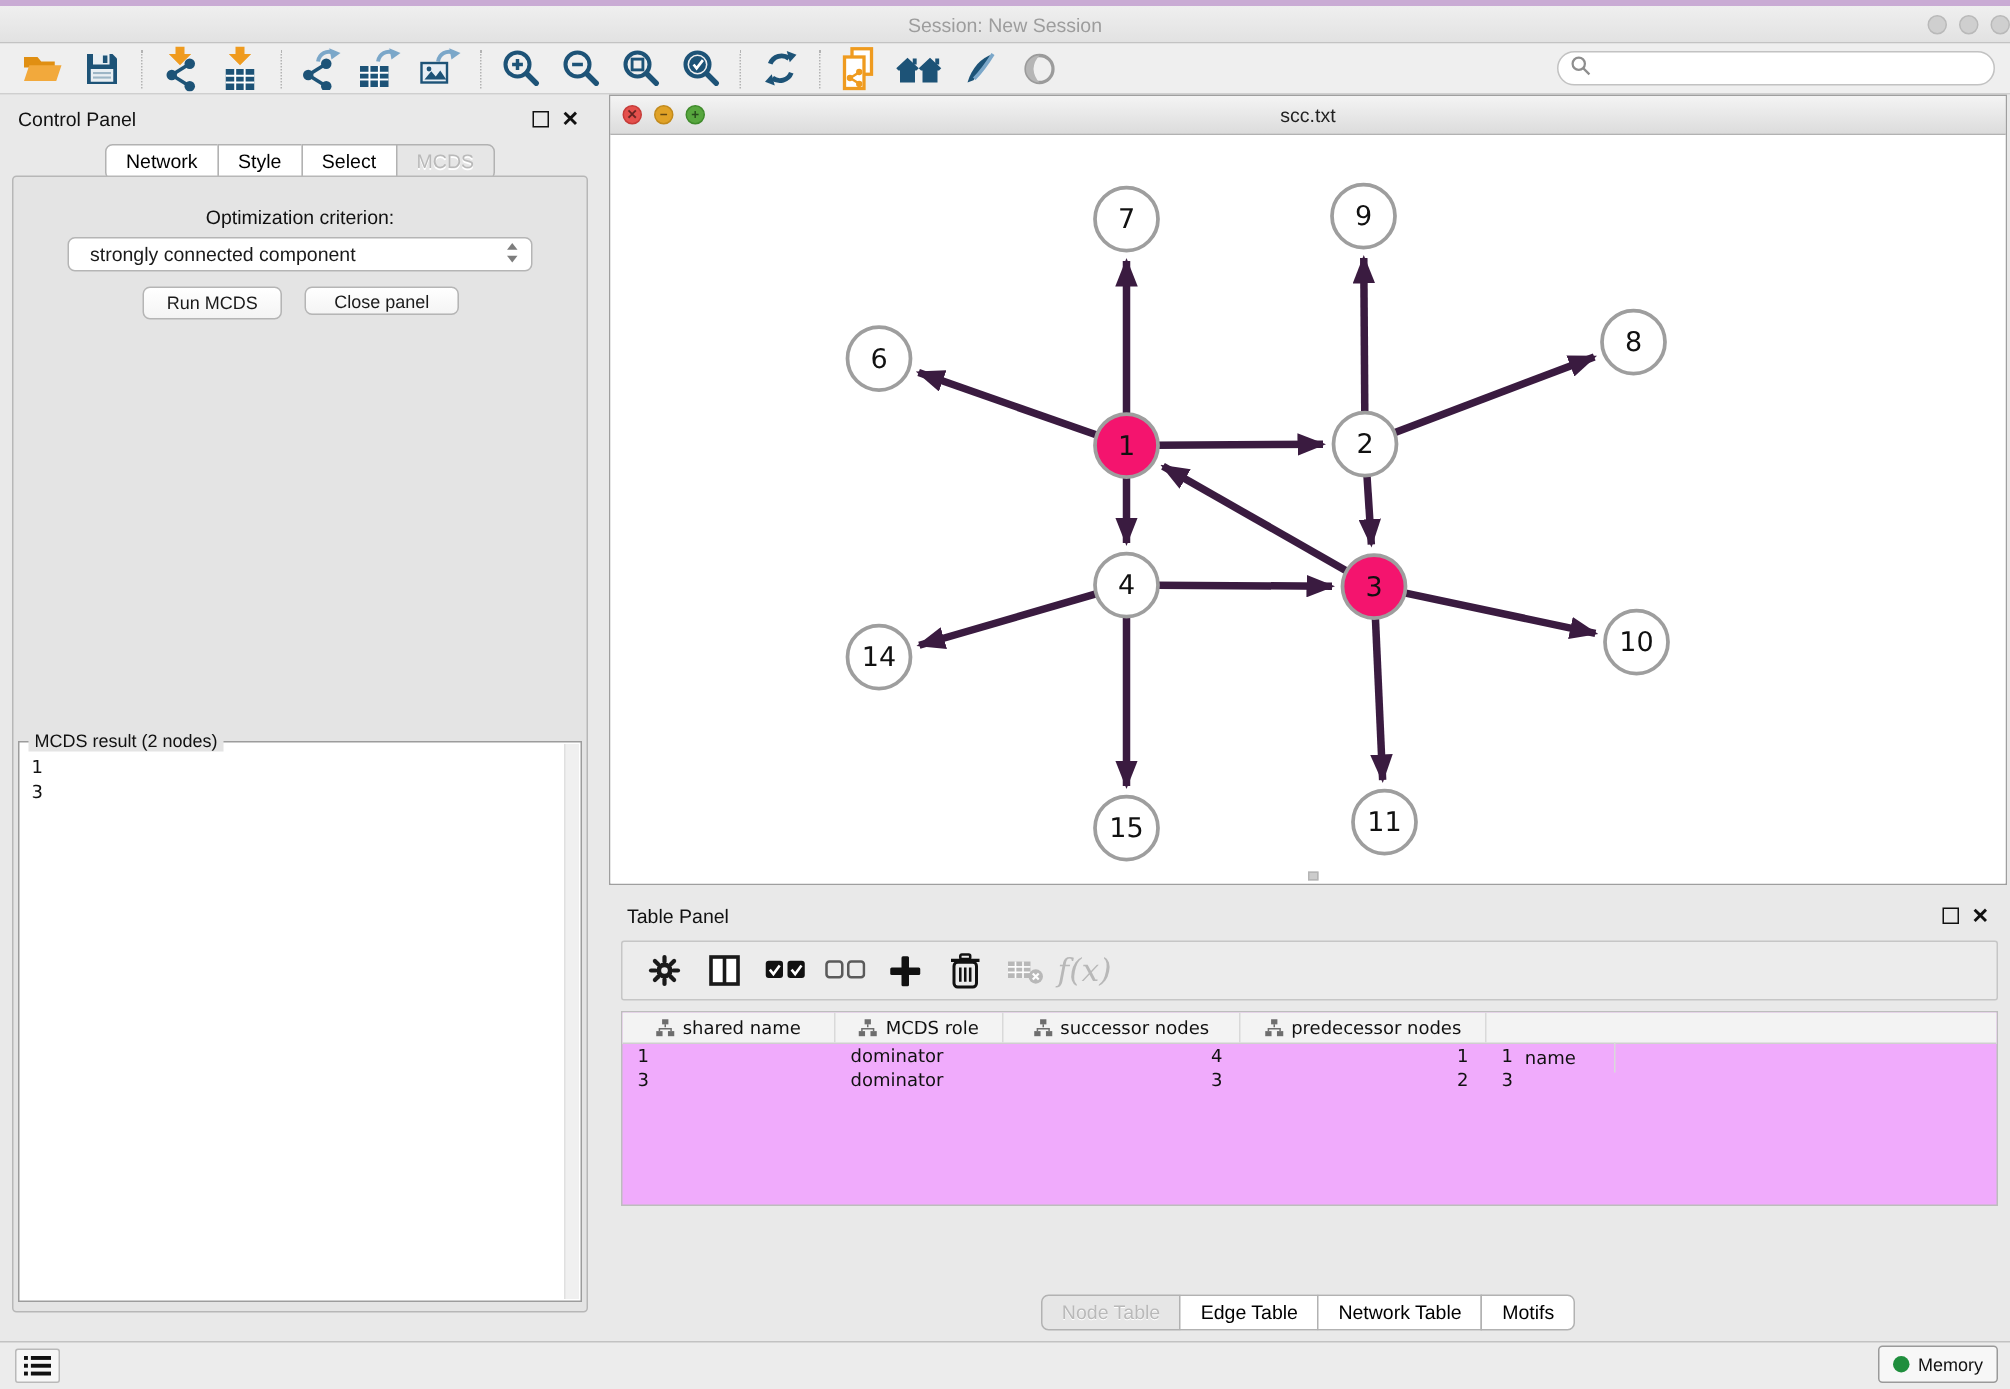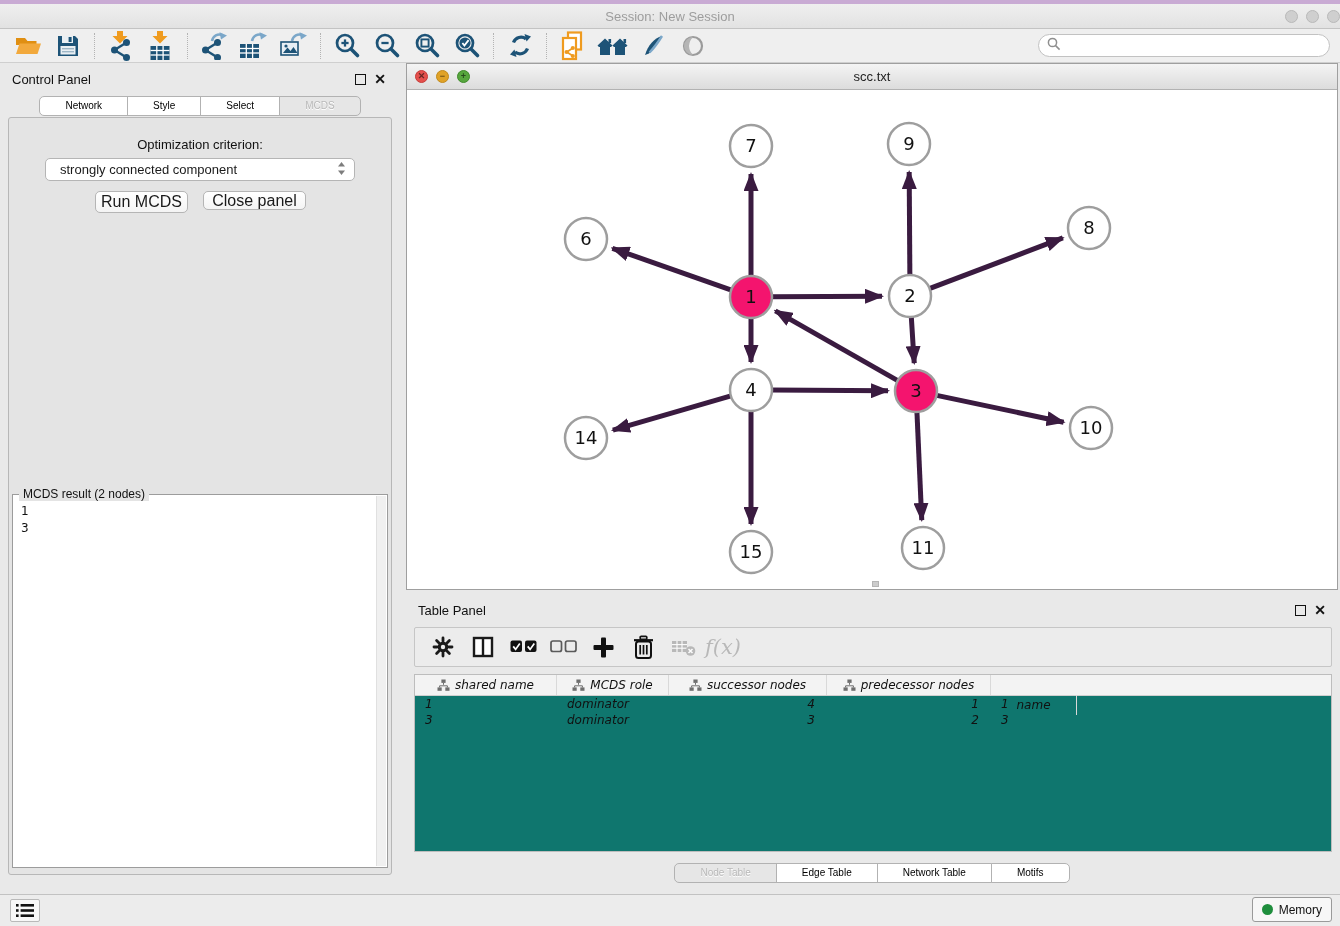--- a/index.html
+++ b/index.html
@@ -45,41 +45,41 @@
   #cp-header { left:0; top:63px; width:400px; height:32px; display:flex; align-items:center; }
   #cp-title { margin-left:12px; font-size:13px; color:#111; }
   .panel-icons { margin-left:auto; display:flex; align-items:center; gap:8px; margin-right:14px; }
   .float-icon { width:11px; height:11px; border:1.6px solid #111; display:inline-block; }
   .close-icon { font-size:14px; font-weight:bold; color:#111; line-height:1; }
 
   .tabs-row { display:flex; justify-content:center; }
   #cp-tabs { left:0; top:96px; width:400px; }
   .tab {
     border:1px solid #b2b2b2; background:#fff; color:#000;
-    padding:3px 25px; font-size:10px; margin-left:-1px; position:relative; cursor:default;
+    padding:3px 13px; font-size:13px; margin-left:-1px; position:relative; cursor:default;
     line-height:1.2; white-space:nowrap;
   }
   .tab:first-child { border-radius:5px 0 0 5px; margin-left:0; }
   .tab:last-child { border-radius:0 5px 5px 0; }
   .tab.active { background:#e6e6e6; color:#b9b9b9; text-shadow:0 1px 0 #fff; }
 
   #cp-content {
     left:8px; top:117px; width:384px; height:758px;
     background:#e4e4e4; border:1px solid #b7b7b7; border-radius:3px;
   }
   #opt-label { left:0; top:137px; width:400px; text-align:center; font-size:13px; color:#111; }
   #criterion-select {
     left:45px; top:158px; width:310px; height:23px; background:#fff;
     border:1px solid #b5b5b5; border-radius:5px; display:flex; align-items:center;
     padding:0 8px 0 14px; font-size:13px;
   }
   #criterion-select .stepper { margin-left:auto; }
   .btn {
     background:linear-gradient(#ffffff,#f4f4f4); border:1px solid #b5b5b5; border-radius:5px;
-    font-size:16px; display:flex; align-items:center; justify-content:center; cursor:default;
+    font-size:12px; display:flex; align-items:center; justify-content:center; cursor:default;
   }
   #run-mcds { left:95px; top:191px; width:93px; height:22px; }
   #close-panel { left:203px; top:191px; width:103px; height:19px; }
 
   #mcds-groupbox {
     left:12px; top:494px; width:376px; height:374px;
     background:#fff; border:1px solid #9c9c9c;
   }
   #mcds-group-label {
     position:absolute; top:-8px; left:6px; background:#e4e4e4; padding:0 4px;
@@ -105,22 +105,22 @@
   #tp-header { left:404px; top:596px; width:936px; height:28px; display:flex; align-items:center; }
   #tp-title { margin-left:14px; font-size:13px; color:#111; }
   #tp-toolbar {
     left:414px; top:627px; width:918px; height:40px; background:#ececec;
     border:1px solid #c6c6c6; border-radius:2px; display:flex; align-items:center;
     padding-left:10px; gap:4px;
   }
   .tp-tool { width:36px; height:32px; display:flex; align-items:center; justify-content:center; cursor:default; }
   .tp-tool.disabled { opacity:.9; }
 
-  #tp-table { left:414px; top:674px; width:918px; height:178px; background:#0f766e;
-    border:1px solid #bdbdbd; font-family:"DejaVu Sans", sans-serif;font-style:italic; }
+  #tp-table { left:414px; top:674px; width:918px; height:130px; background:#f0abfc;
+    border:1px solid #bdbdbd; font-family:"DejaVu Sans", sans-serif; }
   #tp-thead { display:flex; height:21px; background:#f3f3f3; border-bottom:1px solid #cfcfcf; }
   .th { display:flex; align-items:center; justify-content:center; gap:5px;
     font-size:12px; color:#111; border-right:1px solid #d9d9d9; height:100%; }
   .tr { display:flex; height:16px; align-items:center; }
   .td { font-size:12px; color:#111; height:100%; display:flex; align-items:center; }
   .td.left { justify-content:flex-start; padding-left:10px; }
   .td.right { justify-content:flex-end; padding-right:12px; }
 
   #tp-tabs { left:404px; top:863px; width:936px; }
 

